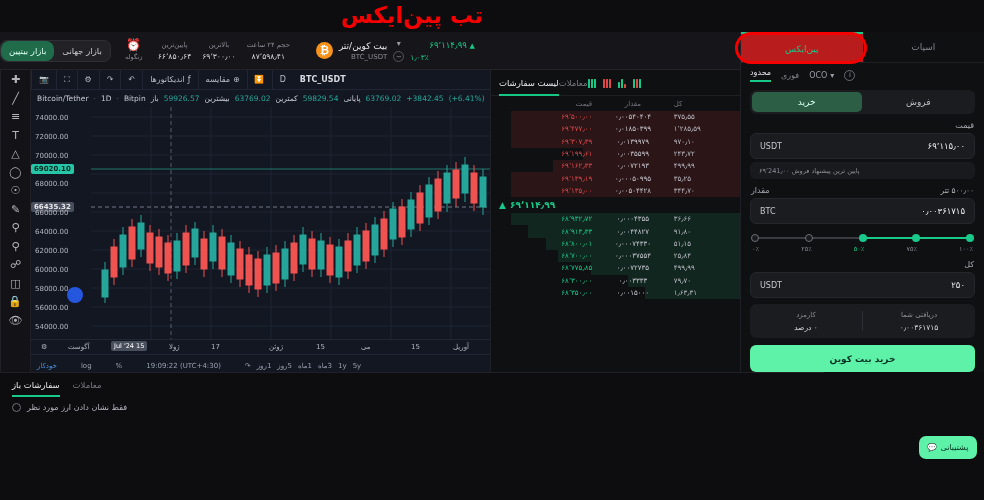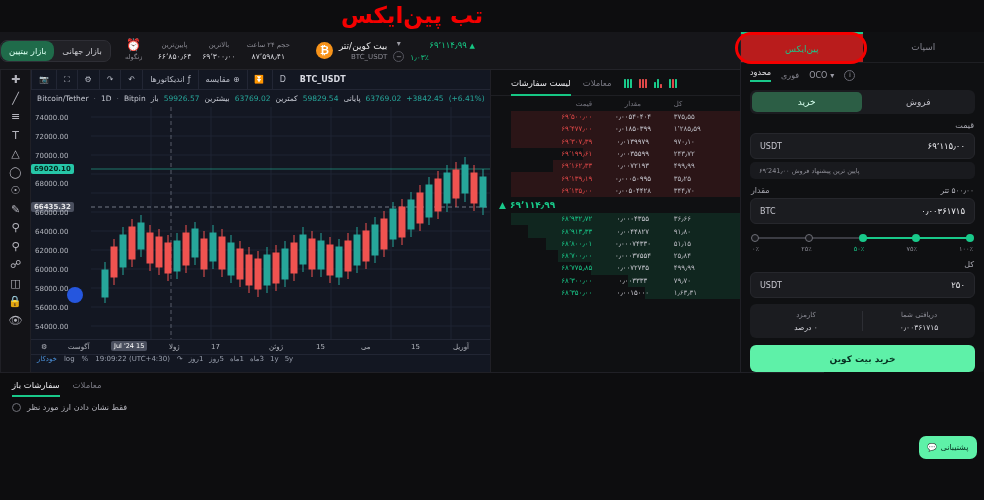--- a/index.html
+++ b/index.html
@@ -98,33 +98,33 @@
   }
   .ypill.teal{ background:#26c6a8; color:#06281f; }
   .ypill.gray{ background:#4a4f5e; color:#e8e8ea; }
   .xaxis{
     height:15px; border-top:1px solid #222634; position:relative;
   }
   .xlab{ position:absolute; top:3px; font-size:7px; color:#b2b5bd; }
   .xpill{ position:absolute; top:1px; background:#4a4f5e; color:#fff; font-size:6.5px; padding:1px 3px; border-radius:2px;}
   .statusbar{
     height:16px; border-top:1px solid #222634; display:flex; flex-direction:row-reverse;
-    align-items:flex-start; padding:0 6px; gap:7px; font-size:7px; color:#9aa0ae;
+    align-items:flex-end; padding:0 6px; gap:24px; font-size:7px; color:#9aa0ae;
   }
   .statusbar .auto{ color:#4a90d9; }
   .tfgroup{ display:flex; flex-direction:row-reverse; gap:6px; margin-right:auto; }
 
   
   .book{
     position:absolute; left:490px; top:70px; width:250px; height:302px;
     background:#0f1012; border-left:1px solid #202026;
   }
   .book-tabs{
     height:26px; display:flex; flex-direction:row-reverse; align-items:center;
-    padding:0 20px; gap:12px; border-bottom:1px solid #1e1f23;
+    padding:0 8px; border-bottom:1px solid #1e1f23;
   }
   .btab{ font-size:8.5px; color:#7c7c86; height:26px; line-height:26px; }
   .btab.act{ color:#eaeaee; border-bottom:2px solid #16c784; }
   .bk-icons{ display:flex; flex-direction:row-reverse; gap:7px; margin-right:auto; }
   .bk-ic{ display:flex; gap:1px; align-items:flex-end; height:10px;}
   .bk-ic i{ display:block; width:2px; border-radius:0.5px;}
   .bhead{
     display:flex; flex-direction:row-reverse; padding:4px 8px 3px;
     font-size:7px; color:#75757f;
   }

